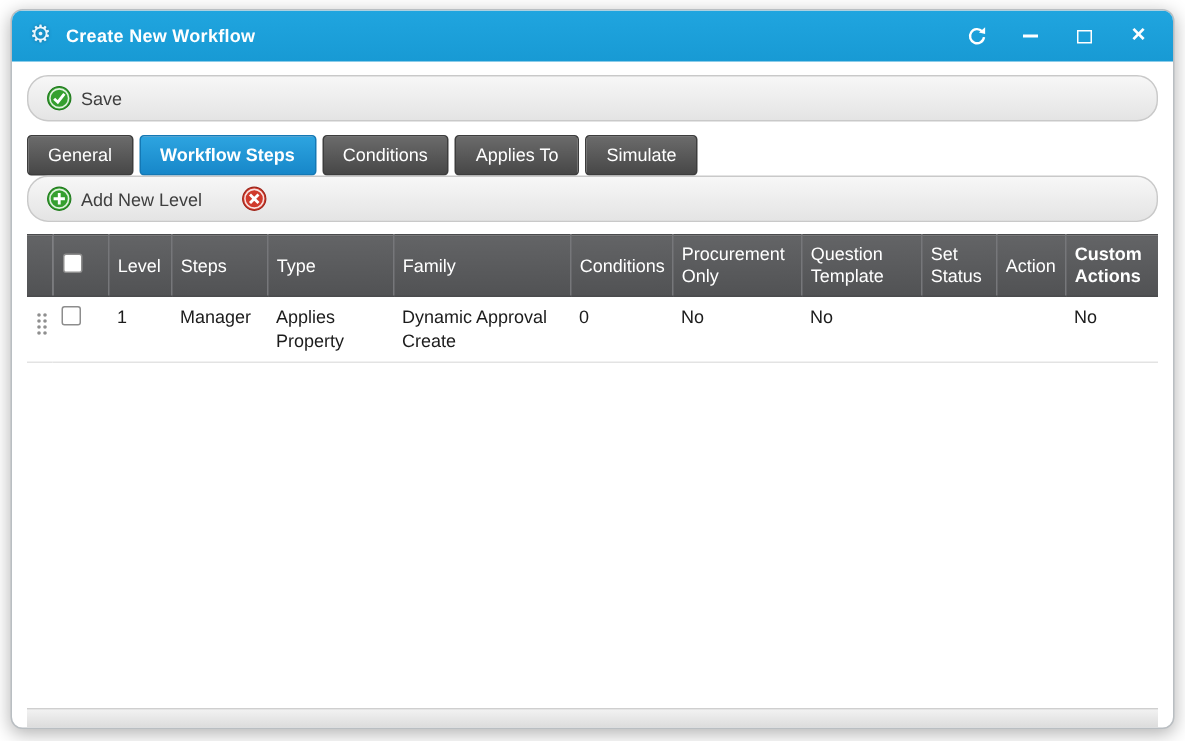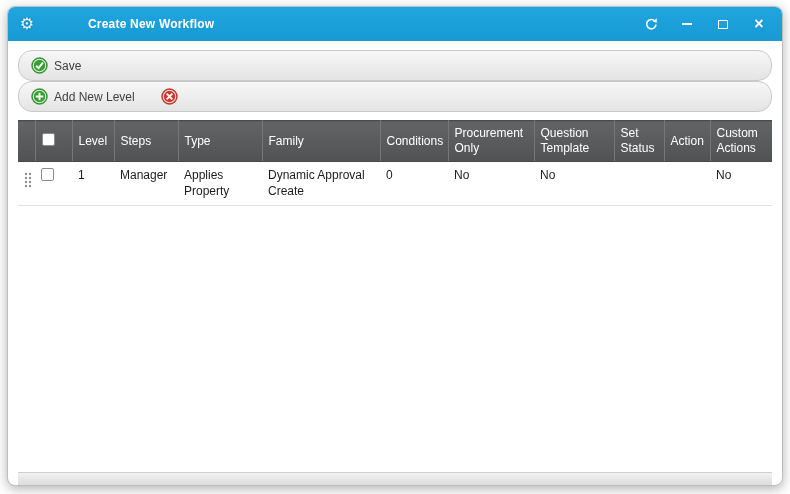--- a/index.html
+++ b/index.html
@@ -15,21 +15,21 @@
 
   
   .titlebar {
     height: 34px; background: linear-gradient(#20a5df, #189ad4);
     display: flex; align-items: center; padding: 0 10px; flex: 0 0 auto;
   }
   .app-icon {
     width: 18px; height: 18px; margin-right: 8px; color: #eaf6fd; font-size: 16px;
     line-height: 18px; text-align: center; text-shadow: 0 0 2px rgba(0,60,100,.5);
   }
-  .title { color: #ffffff; font-size: 12px; font-weight: bold; letter-spacing: .2px; margin-left: 44px; }
+  .title { color: #ffffff; font-size: 12px; font-weight: bold; letter-spacing: .2px; }
   .controls { margin-left: auto; display: flex; align-items: center; gap: 10px; }
   .ctrl {
     width: 26px; height: 22px; background: transparent; border: none; cursor: pointer;
     display: flex; align-items: center; justify-content: center; color: #fff;
   }
   .min-glyph { width: 10px; height: 2px; background: #fff; display: block; }
   .max-glyph { width: 10px; height: 9px; border: 1.5px solid #fff; display: block; }
   .close-glyph { font-size: 16px; line-height: 16px; color: #fff; font-weight: bold; }
 
   
@@ -60,21 +60,21 @@
 
   
   .grid-wrap { margin-top: 8px; flex: 0 0 auto; }
   table.grid { width: 100%; border-collapse: collapse; table-layout: fixed; }
   table.grid thead th {
     background: linear-gradient(#636466, #515254); color: #ffffff; font-size: 12px; font-weight: normal;
     text-align: left; padding: 5px 6px; vertical-align: middle;
     border-right: 1px solid #76777a; border-top: 1px solid #4a4b4d; border-bottom: 1px solid #4a4b4d;
     height: 40px; line-height: 1.25;
   }
-  table.grid thead th:last-child { border-right: none; }
+  table.grid thead th:last-child { border-right: none; font-weight: bold; }
   table.grid tbody td {
     background: #ffffff; font-size: 12px; color: #1c1c1c; padding: 6px 6px; vertical-align: top;
     border-bottom: 1px solid #e3e3e3; line-height: 1.3;
   }
   .checkbox {
     width: 13px; height: 13px; background: #ffffff; border: 1px solid #8d8d8d; border-radius: 2px;
     display: inline-block; cursor: pointer;
   }
   .drag-cell { text-align: center; }
   .drag-handle { display: inline-block; cursor: grab; padding-top: 4px; }
@@ -117,20 +117,27 @@
       <div class="tool-btn">
         <svg class="tool-icon" viewBox="0 0 18 18">
           <circle cx="9" cy="9" r="8.2" fill="#35a02f" stroke="#1f7a1c" stroke-width="0.8"></circle>
           <circle cx="9" cy="9" r="6.6" fill="none" stroke="#ffffff" stroke-width="1.1" opacity="0.85"></circle>
           <path d="M5.4 9.3 L8 11.8 L12.6 5.9" fill="none" stroke="#ffffff" stroke-width="2"></path>
         </svg>
         <span class="tool-label">Save</span>
       </div>
     </div>
 
+    <div class="tabs">
+      <div class="tab">General</div>
+      <div class="tab active">Workflow Steps</div>
+      <div class="tab">Conditions</div>
+      <div class="tab">Applies To</div>
+      <div class="tab">Simulate</div>
+    </div>
 
     <div class="toolbar level-toolbar">
       <div class="tool-btn">
         <svg class="tool-icon" viewBox="0 0 18 18">
           <circle cx="9" cy="9" r="8.2" fill="#35a02f" stroke="#1f7a1c" stroke-width="0.8"></circle>
           <circle cx="9" cy="9" r="6.6" fill="none" stroke="#ffffff" stroke-width="1.1" opacity="0.85"></circle>
           <path d="M9 5 V13 M5 9 H13" fill="none" stroke="#ffffff" stroke-width="2"></path>
         </svg>
         <span class="tool-label">Add New Level</span>
       </div>

